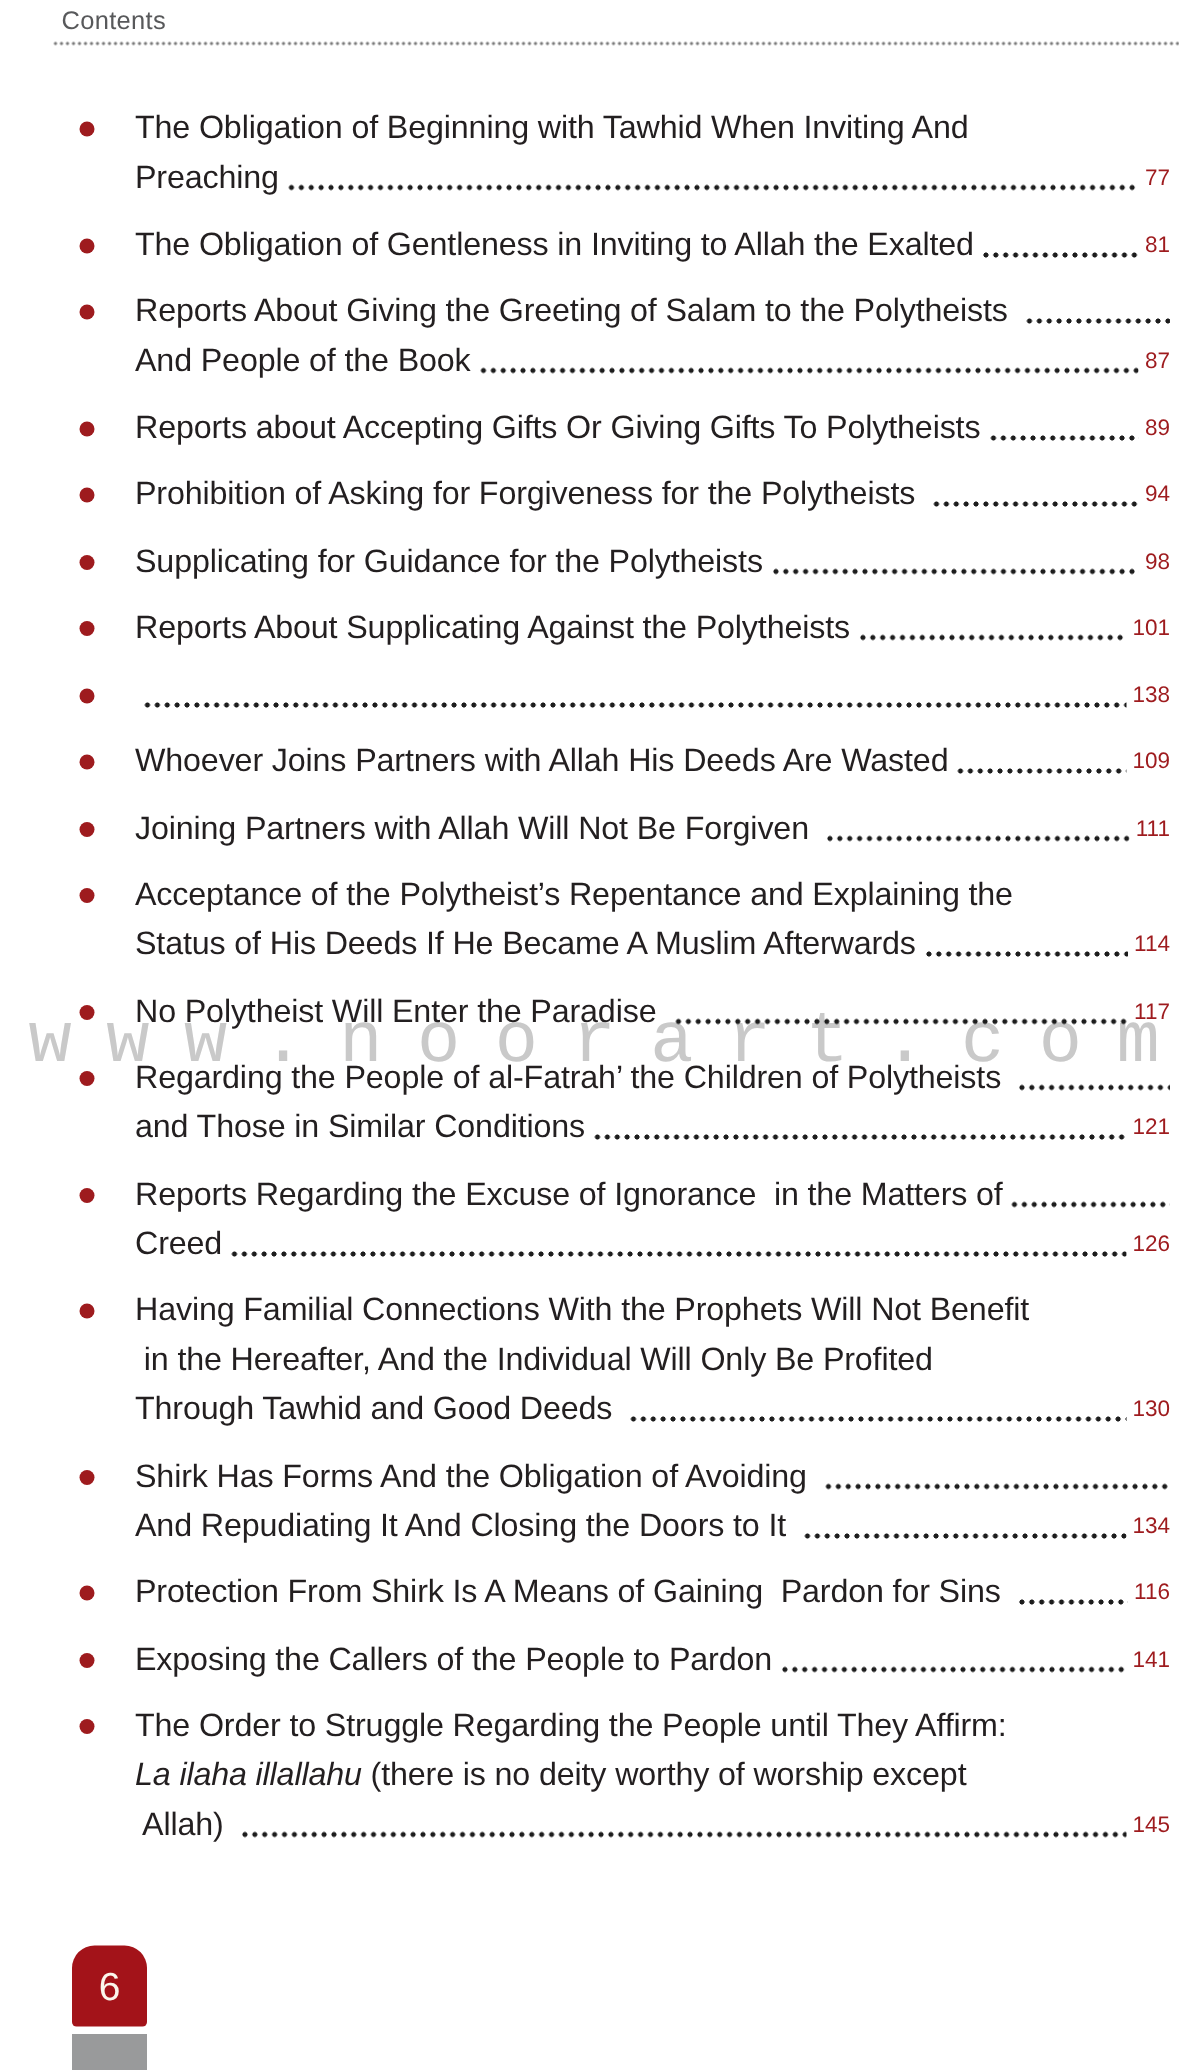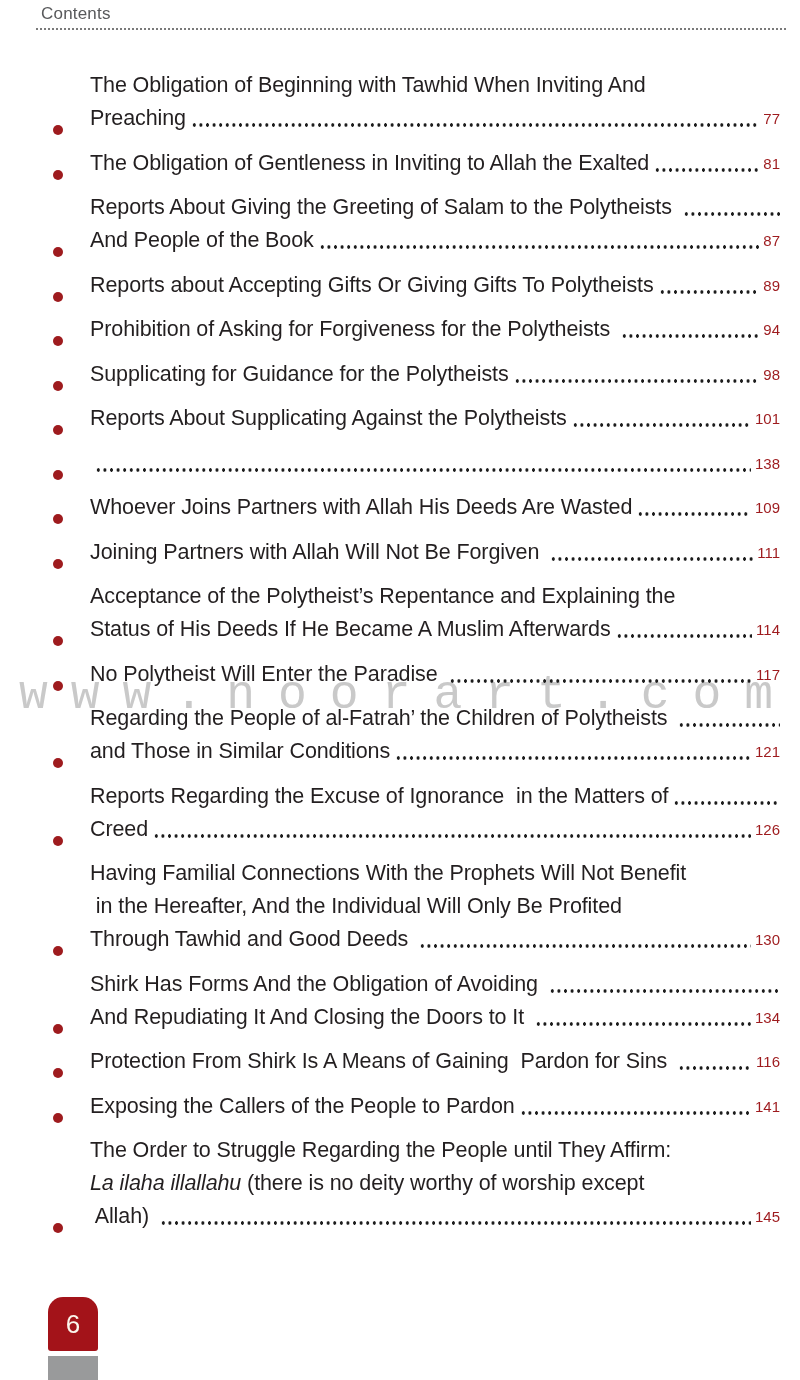--- a/index.html
+++ b/index.html
@@ -40,21 +40,21 @@
     color:var(--watermark-gray);
     white-space:nowrap;overflow:hidden;margin-left:15px;
   }
 
   
   .toc{
     position:absolute;top:69px;left:53px;right:20px;z-index:1;
     list-style:none;
   }
   .entry{
-    display:flex;align-items:flex-end;
+    display:flex;align-items:flex-start;
     margin-bottom:11.5px;
   }
   .bullet{
     flex:0 0 auto;width:10px;height:10px;border-radius:50%;
     background:var(--accent-red);
     margin-top:12px;margin-right:27px;
   }
   .lines{flex:1 1 auto;min-width:0;}
   .line{
     display:flex;align-items:flex-start;

